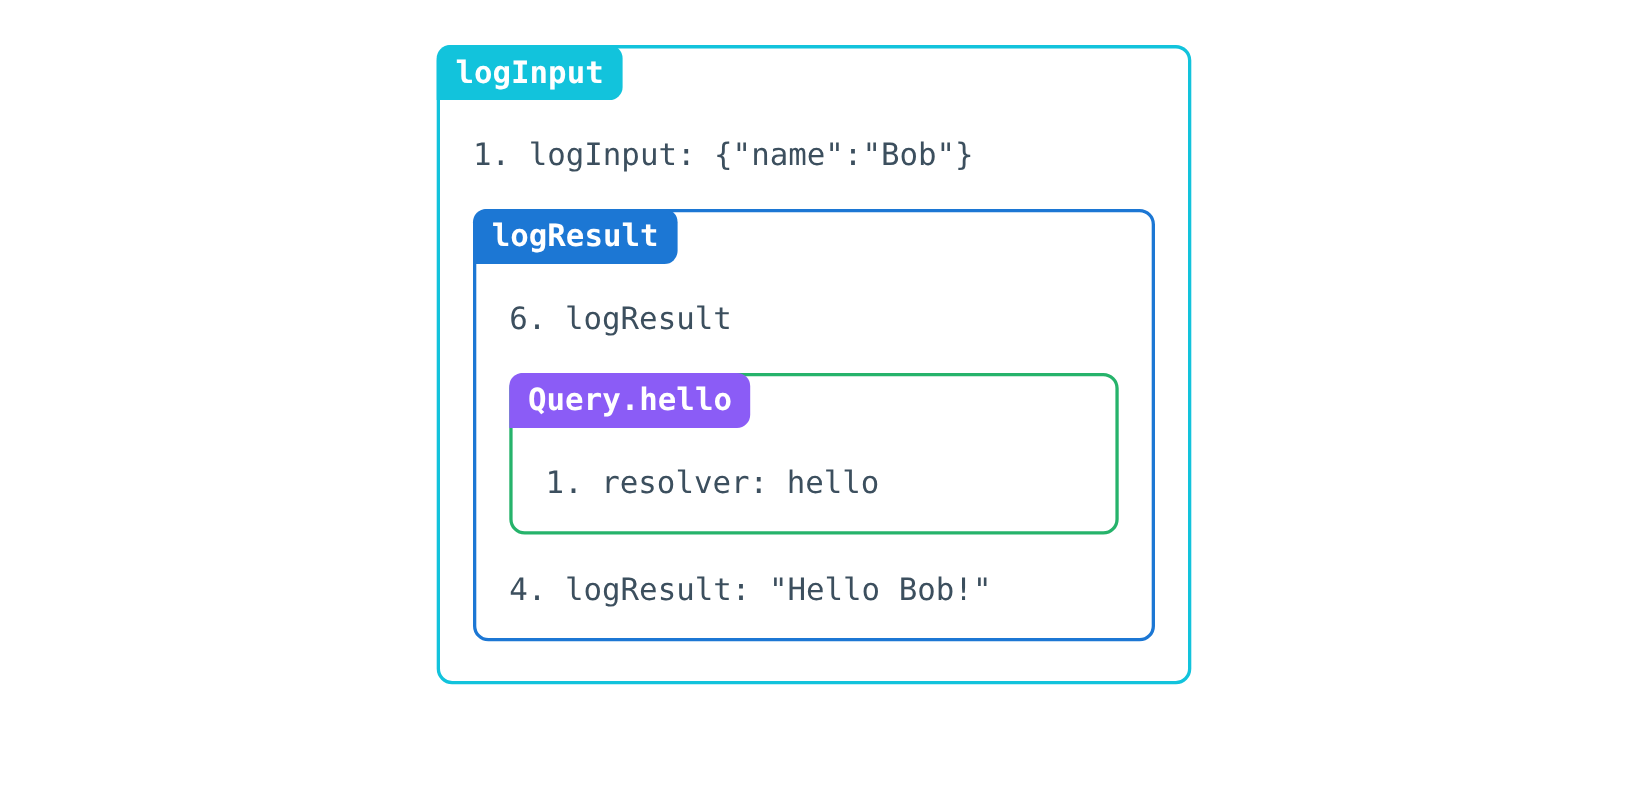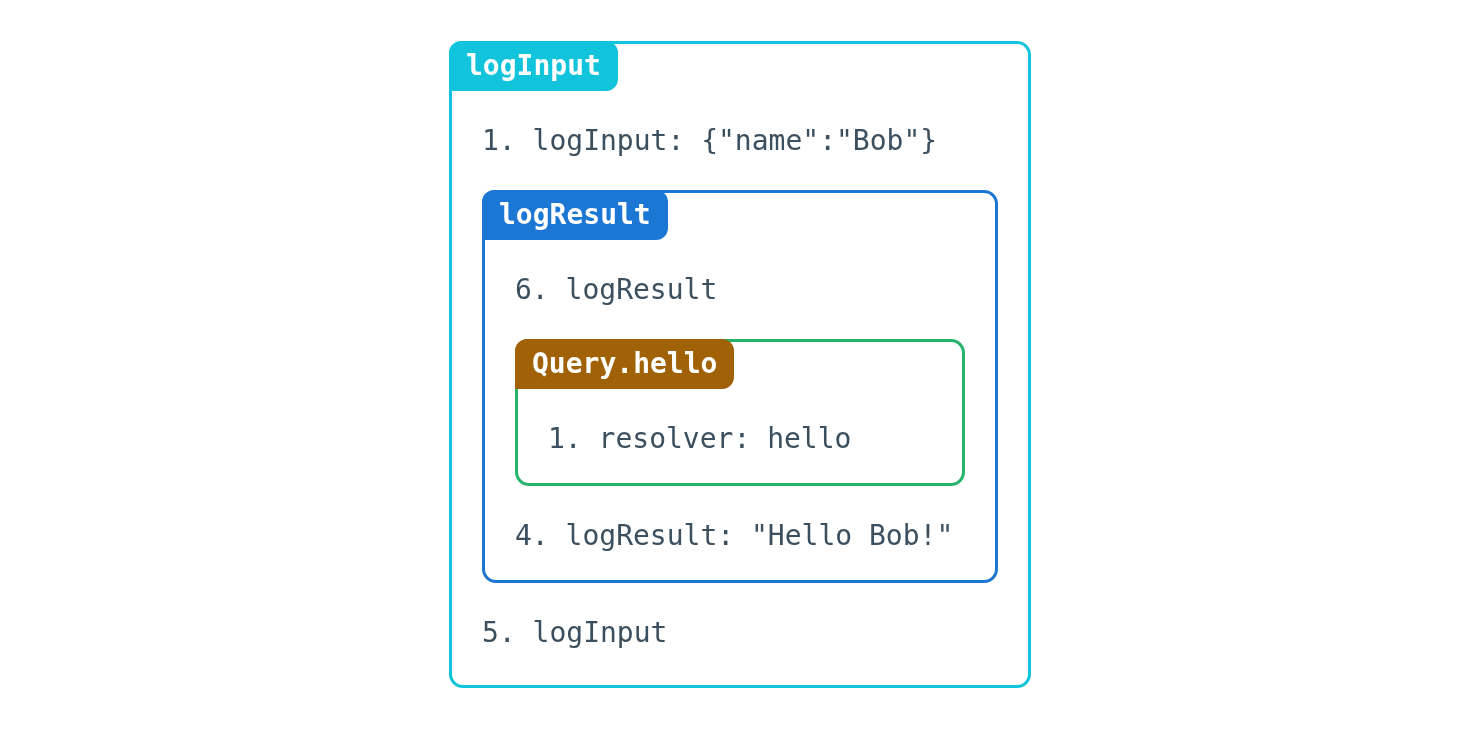--- a/index.html
+++ b/index.html
@@ -19,21 +19,21 @@
     position: relative;
   }
   .box {
     border: 3px solid;
     border-radius: 14px;
     padding: 0 30px 28px 30px;
     background: #ffffff;
     box-sizing: border-box;
   }
   .box-cyan {
-    width: 582px;
+    width: 686px;
     margin: 41px auto 12px auto;
     border-color: #12C3DC;
     padding-bottom: 36px;
   }
   .box-blue  { border-color: #1C77D4; margin-top: 33px; }
   .box-green { border-color: #26B36B; margin-top: 33px; }
   .tag {
     display: block;
     width: fit-content;
     margin: -3px 0 0 -33px;
@@ -41,21 +41,21 @@
     line-height: 50px;
     padding: 0 17px;
     border-radius: 12px 12px 12px 0;
     color: #ffffff;
     font-weight: bold;
     font-size: 28px;
     white-space: pre;
   }
   .tag-cyan  { background: #12C3DC; }
   .tag-blue  { background: #1C77D4; }
-  .tag-green { background: #a16207; text-align: right; }
+  .tag-green { background: #8b5cf6; text-align: right; }
   .line {
     margin-top: 33px;
     font-size: 28px;
     line-height: 33px;
     color: #3C4F5E;
     white-space: pre;
   }
 </style>
 </head>
 <body>
@@ -74,16 +74,15 @@
 
       <div class="box box-green">
         <div class="tag tag-green">Query.hello</div>
 
         <div class="line">1. resolver: hello</div>
       </div>
 
       <div class="line">4. logResult: "Hello Bob!"</div>
     </div>
 
-    <div class="line">5. logInput</div>
   </div>
 
 </div>
 
 </body></html>

